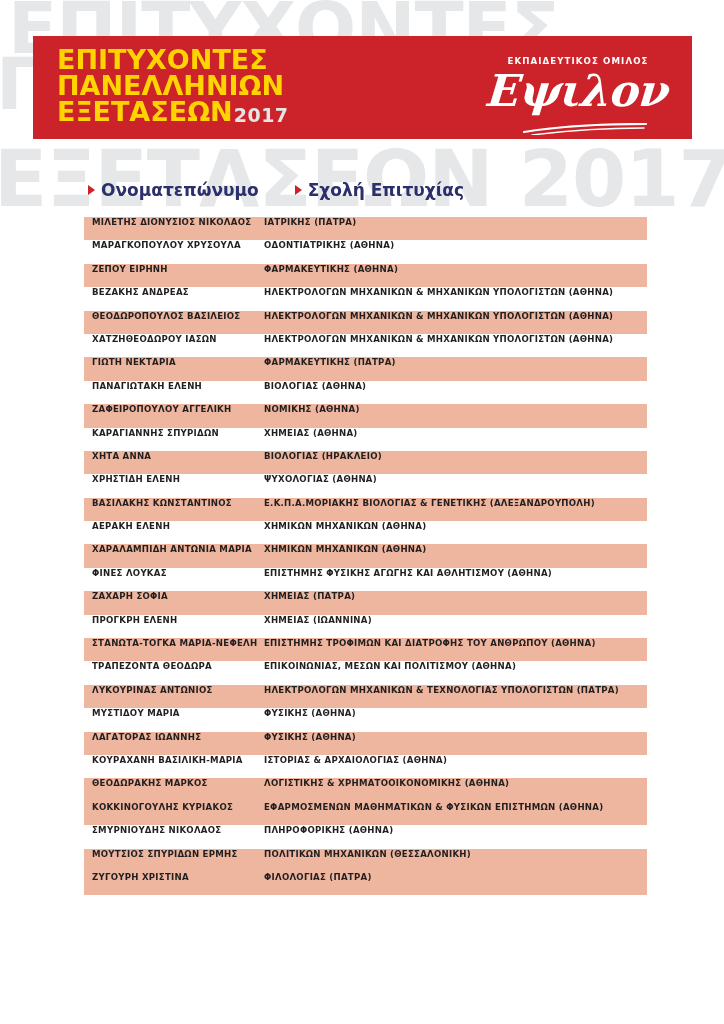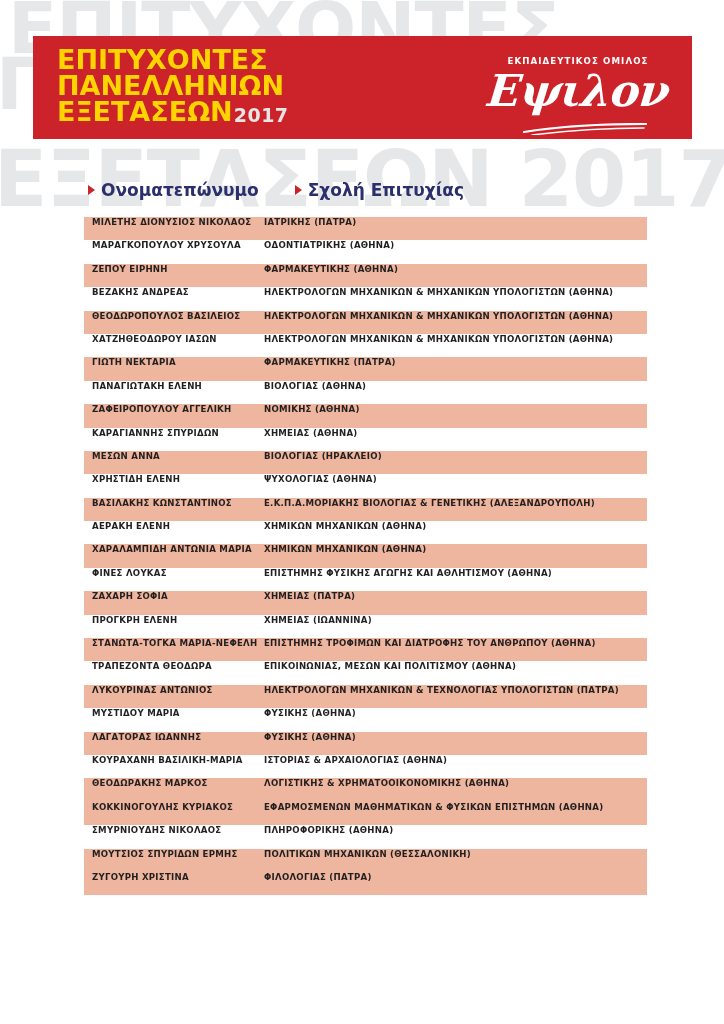--- a/index.html
+++ b/index.html
@@ -200,21 +200,21 @@
       </div>
       <div class="row alt">
         <div class="cell-name">ΖΑΦΕΙΡΟΠΟΥΛΟΥ ΑΓΓΕΛΙΚΗ</div>
         <div class="cell-school">ΝΟΜΙΚΗΣ (ΑΘΗΝΑ)</div>
       </div>
       <div class="row">
         <div class="cell-name">ΚΑΡΑΓΙΑΝΝΗΣ ΣΠΥΡΙΔΩΝ</div>
         <div class="cell-school">ΧΗΜΕΙΑΣ (ΑΘΗΝΑ)</div>
       </div>
       <div class="row alt">
-        <div class="cell-name">ΜΕΣΩΝ ΑΝΝΑ</div>
+        <div class="cell-name">ΧΗΤΑ ΑΝΝΑ</div>
         <div class="cell-school">ΒΙΟΛΟΓΙΑΣ (ΗΡΑΚΛΕΙΟ)</div>
       </div>
       <div class="row">
         <div class="cell-name">ΧΡΗΣΤΙΔΗ ΕΛΕΝΗ</div>
         <div class="cell-school">ΨΥΧΟΛΟΓΙΑΣ (ΑΘΗΝΑ)</div>
       </div>
       <div class="row alt">
         <div class="cell-name">ΒΑΣΙΛΑΚΗΣ ΚΩΝΣΤΑΝΤΙΝΟΣ</div>
         <div class="cell-school">Ε.Κ.Π.Α.ΜΟΡΙΑΚΗΣ ΒΙΟΛΟΓΙΑΣ &amp; ΓΕΝΕΤΙΚΗΣ (ΑΛΕΞΑΝΔΡΟΥΠΟΛΗ)</div>
       </div>

